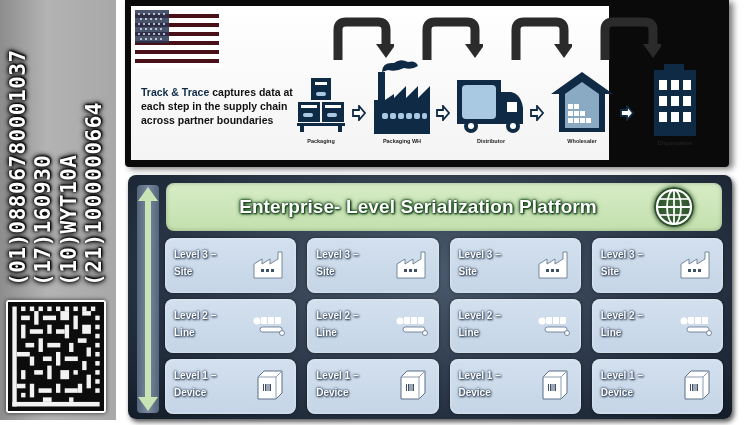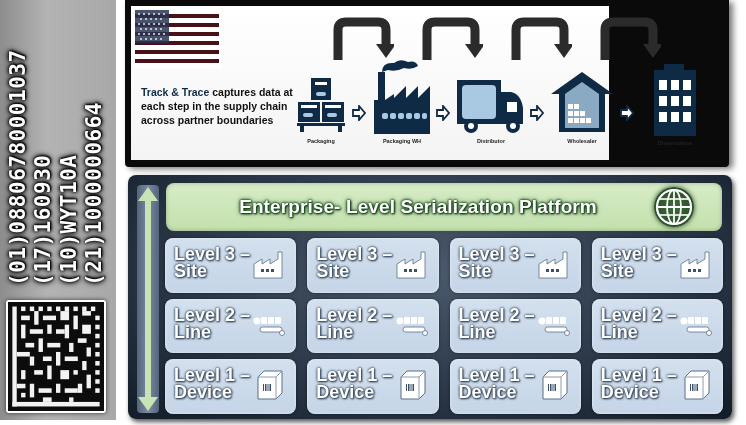--- a/index.html
+++ b/index.html
@@ -92,21 +92,21 @@
     column-gap: 11px; row-gap: 6px;
   }
   .cell {
     background: linear-gradient(180deg, #d3e0ee 0%, #c5d5e7 100%);
     border-radius: 8px; position: relative;
     box-shadow: 0 0 3px rgba(0,0,0,0.5), inset 0 0 3px rgba(255,255,255,0.6);
   }
   .cell-text {
     position: absolute; left: 9px; top: 8px;
     font-family: "Liberation Sans", sans-serif; font-weight: bold;
-    font-size: 18px; line-height: 17px; color: #ffffff;
+    font-size: 10px; line-height: 17px; color: #ffffff;
     text-shadow: 0 0 2px #2d3e55, 0 0 3px #3a4d66, 1px 1px 2px #2d3e55;
   }
   .cell-icon { position: absolute; right: 10px; top: 10px; width: 34px; height: 32px; }
   .cell-icon svg { width: 100%; height: 100%; display: block; }
 </style>
 </head>
 <body>
 
 <div class="strip">
   <div class="codes">

